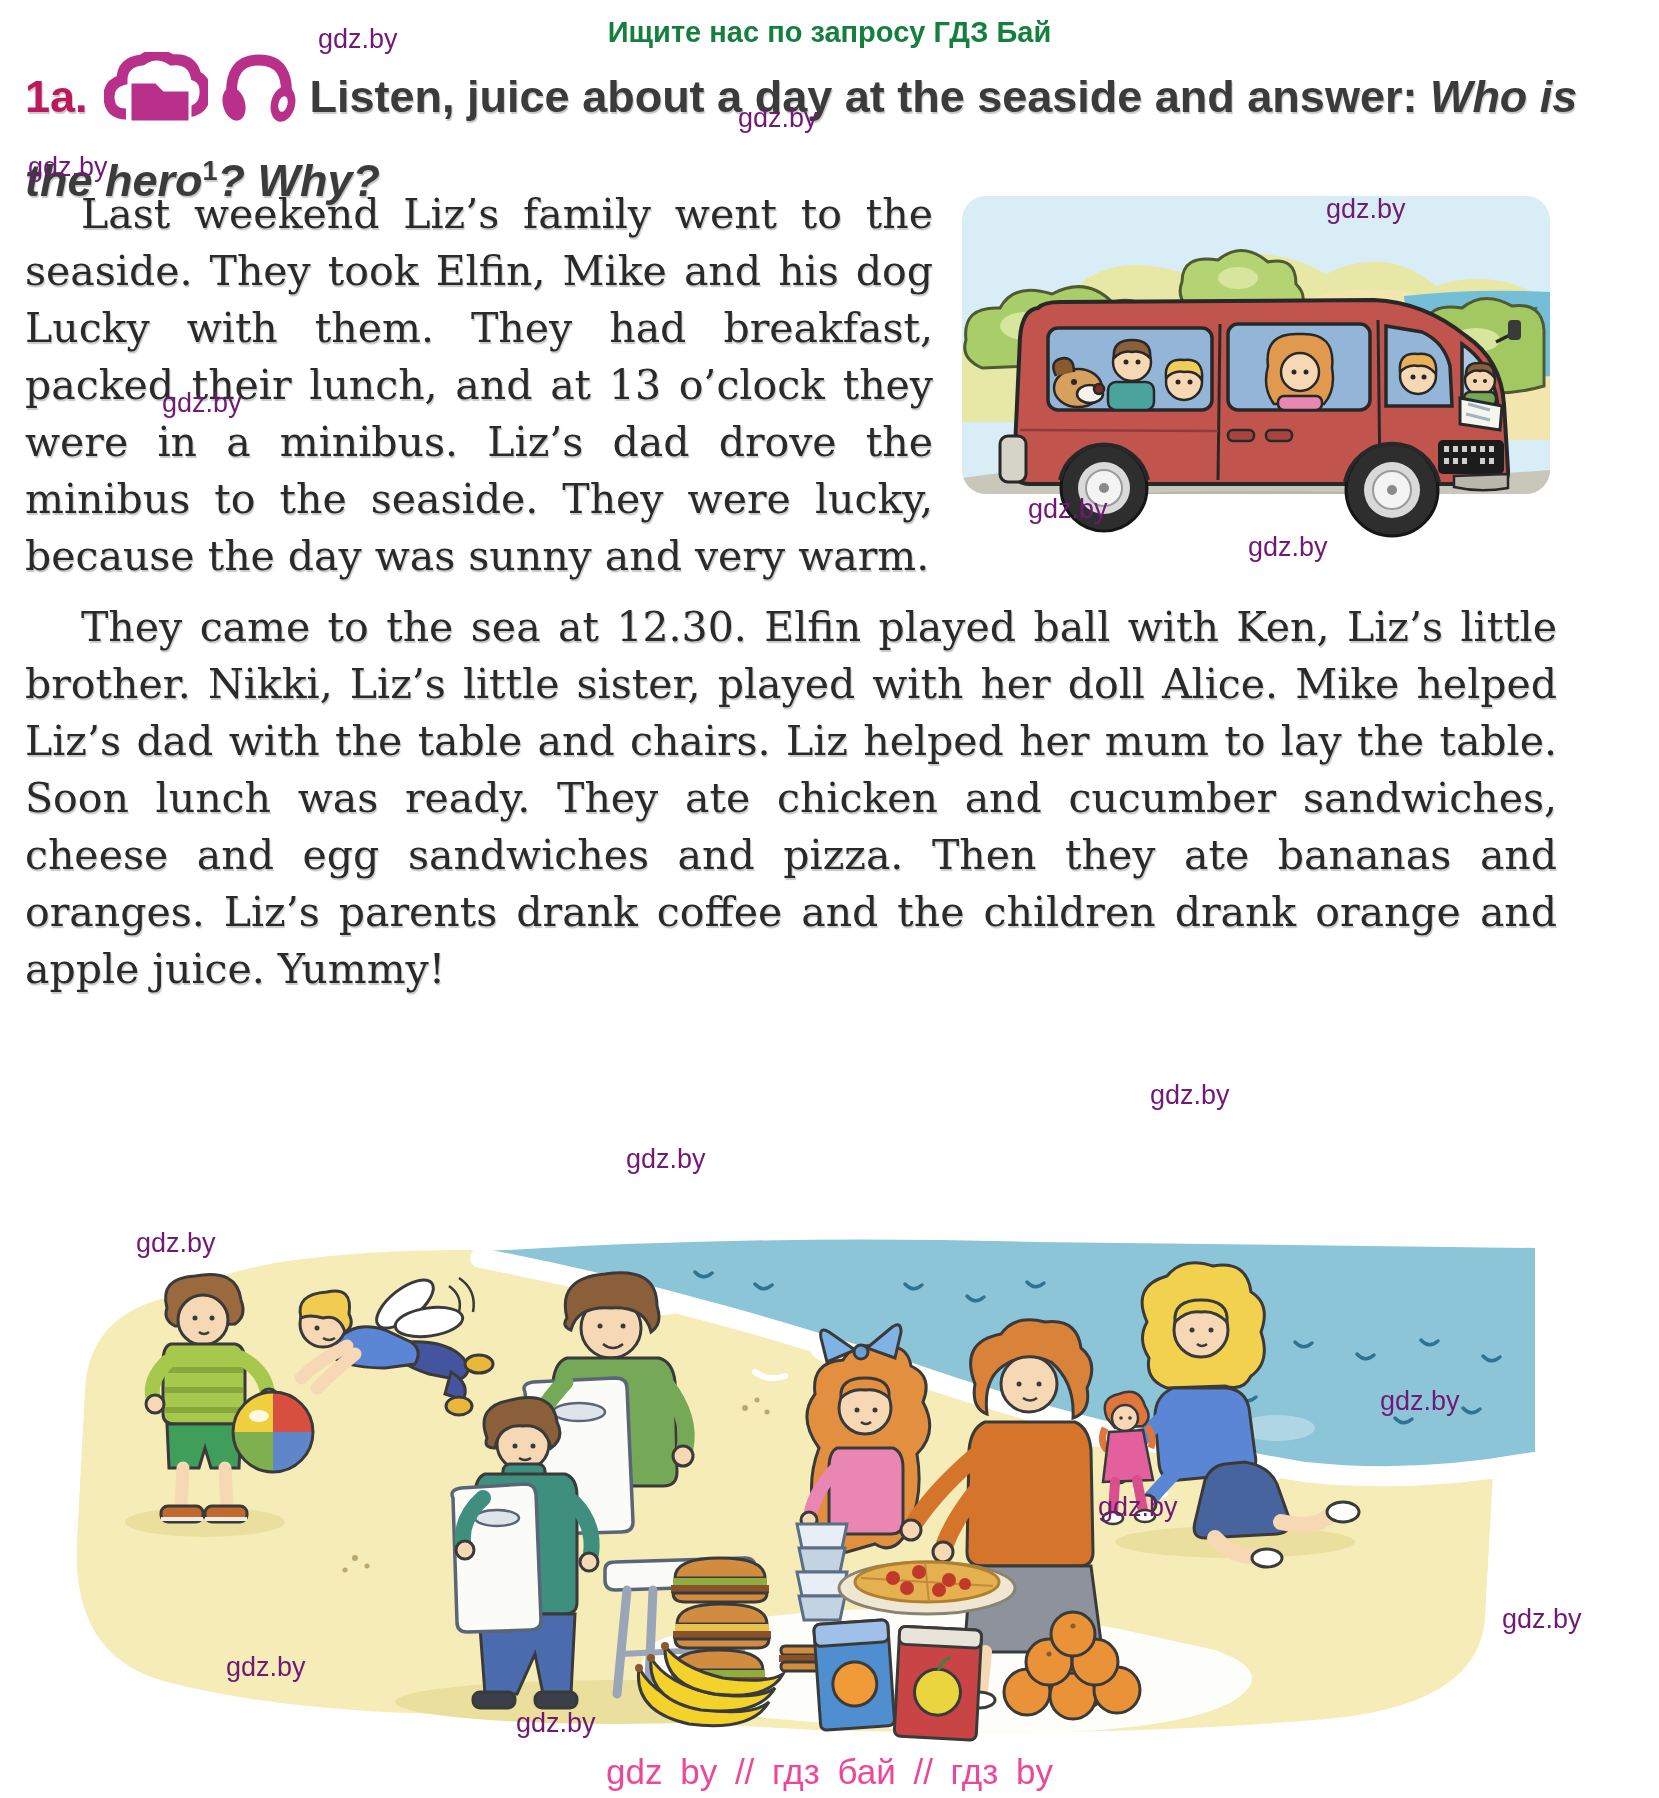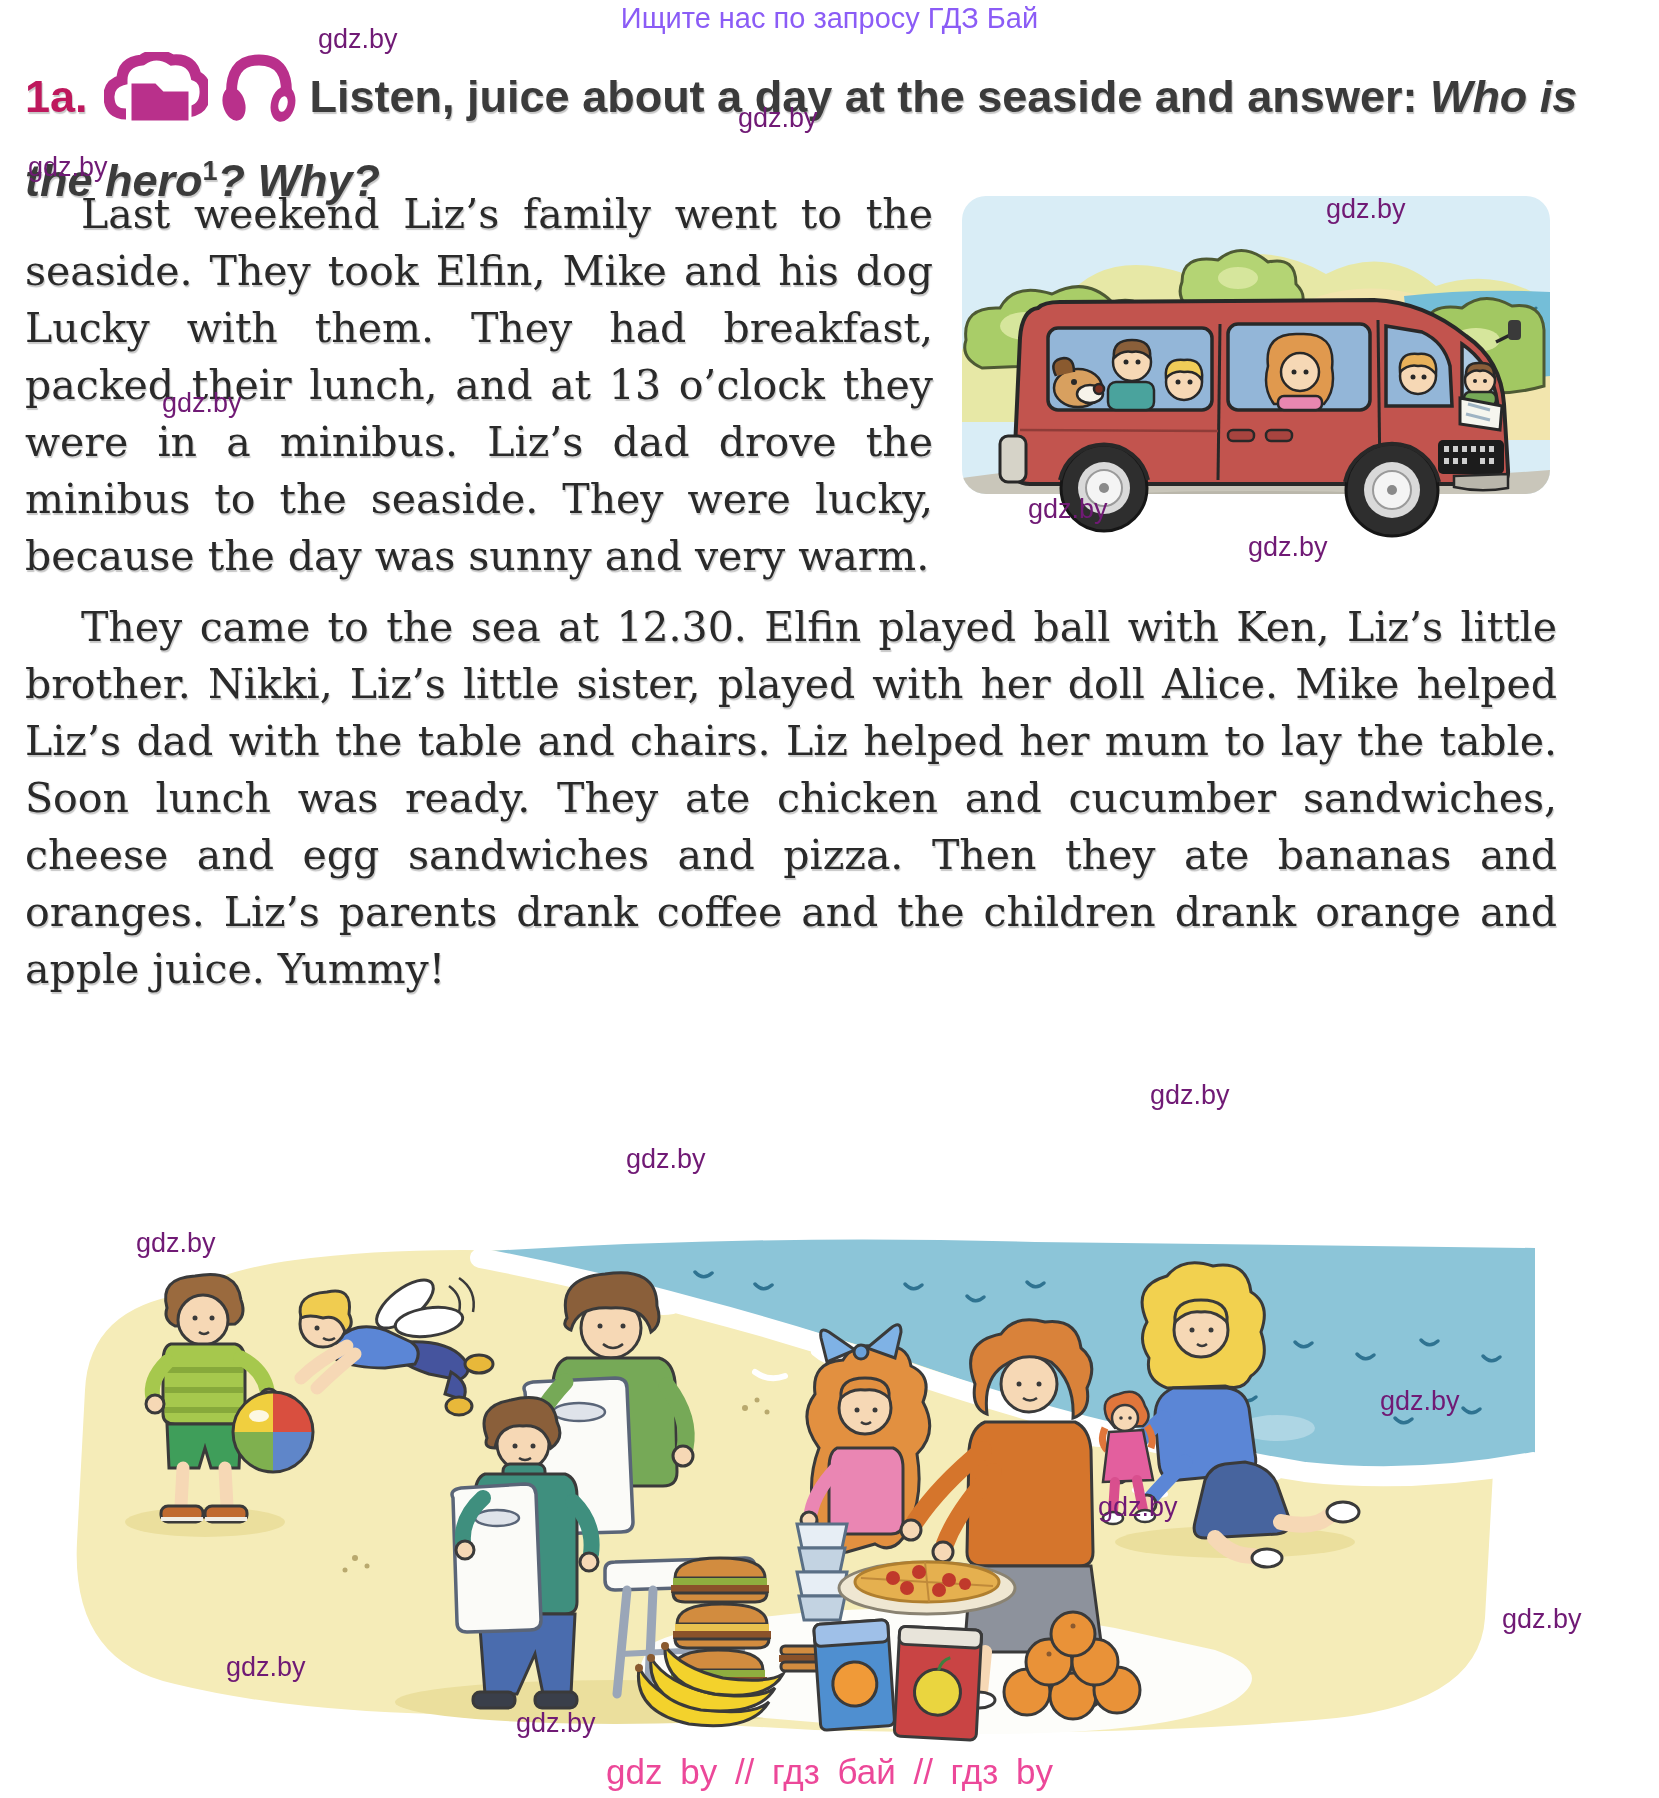--- a/index.html
+++ b/index.html
@@ -1,19 +1,19 @@
 <!DOCTYPE html>
 <html><head>
 <meta charset="utf-8">
 <style>
   html,body{margin:0;padding:0;background:#ffffff;}
   .page{position:relative;width:1659px;height:1798px;background:#fff;overflow:hidden;
         font-family:"Liberation Sans",sans-serif;}
-  .promo{position:absolute;top:2px;left:50%;transform:translateX(-50%);
-         font-size:29px;color:#8b5cf6;white-space:nowrap;}
+  .promo{position:absolute;top:16px;left:50%;transform:translateX(-50%);
+         font-size:29px;color:#15803d;white-space:nowrap;font-weight:bold;}
   .task{position:absolute;left:25px;top:52px;width:1614px;
         font-size:45px;line-height:62px;font-weight:700;color:#3b3b3b;
         text-shadow:1px 1.5px 1px rgba(130,130,130,.45);}
   .task-number{color:#be185d;margin-right:16px;}
   .task-icon{display:inline-block;vertical-align:-12px;margin-right:12px;}
   .task-italic{font-style:italic;}
   .task sup{font-size:60%;}
   .content{position:absolute;left:25px;top:186px;width:1532px;
            font-family:"DejaVu Serif","Liberation Serif",serif;
            font-size:41px;line-height:57px;color:#2a2a2a;text-align:justify;

